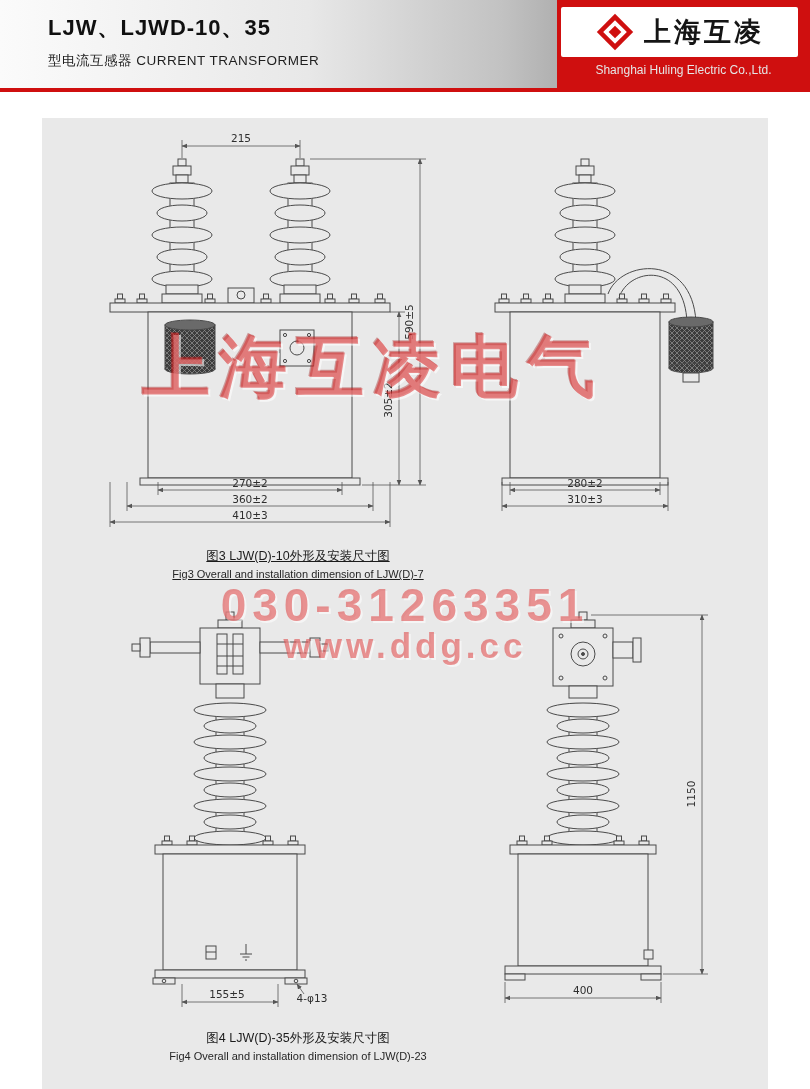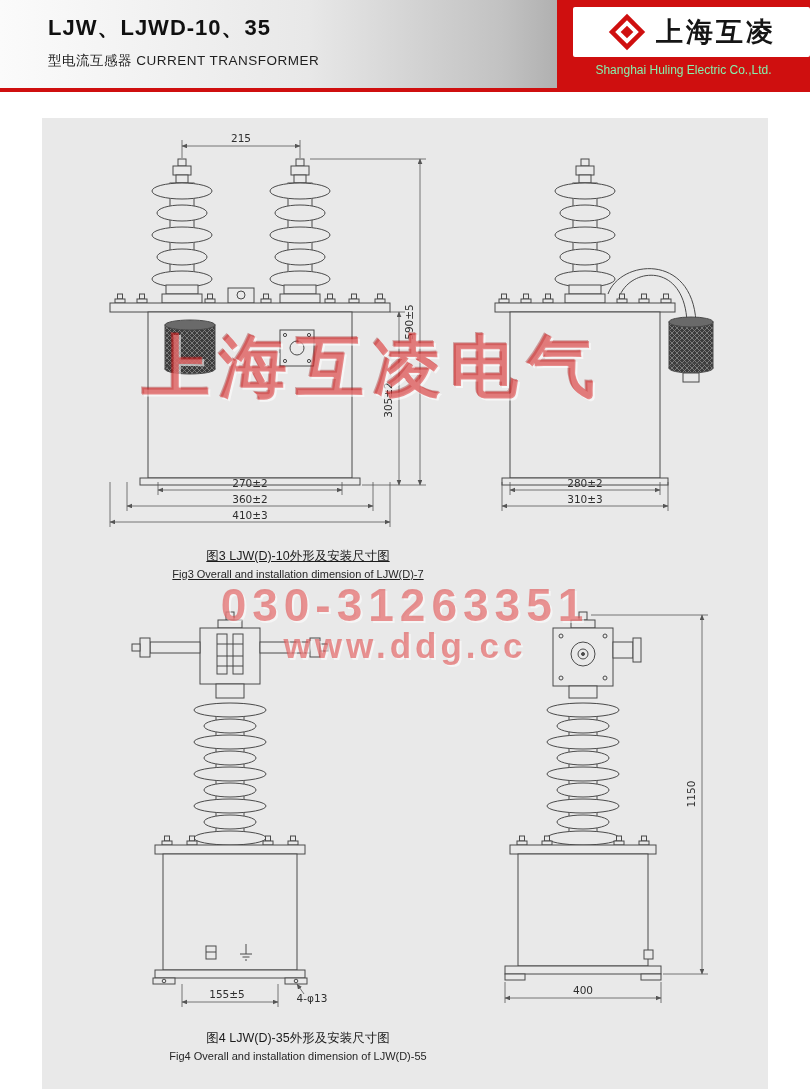--- a/index.html
+++ b/index.html
@@ -11,25 +11,25 @@
   .hdr{
     position:absolute;left:0;top:0;width:810px;height:88px;
     background:linear-gradient(to right,#fbfbfb 0%,#e8e8e8 38%,#c2c2c2 62%,#adadad 70%);
     border-bottom:4px solid #cf0f0f;
   }
   .hdr-left{position:absolute;left:48px;top:13px;}
   .hdr-title{font-size:22px;font-weight:bold;color:#101010;letter-spacing:1px;}
   .hdr-sub{margin-top:9px;font-size:13.5px;color:#1f1f1f;letter-spacing:.5px;}
   .brand{position:absolute;right:0;top:0;width:253px;height:88px;background:#cf0f0f;}
   .brand-box{
-    position:absolute;left:16px;top:7px;width:237px;height:50px;background:#ffffff;
+    position:absolute;left:4px;top:7px;width:237px;height:50px;background:#ffffff;
     border-radius:2px;display:flex;align-items:center;justify-content:center;gap:9px;
   }
   .brand-name{font-size:27px;font-weight:bold;color:#151515;letter-spacing:3px;}
-  .brand-co{position:absolute;left:0;right:0;top:63px;text-align:center;color:#86efac;font-size:12px;}
+  .brand-co{position:absolute;left:0;right:0;top:63px;text-align:center;color:#e5e5e5;font-size:12px;}
   
   .panel{position:absolute;left:42px;top:118px;width:726px;height:1052px;background:#e9e9e9;}
   svg.art{position:absolute;left:0;top:0;}
   .d{stroke:#4a4a4a;fill:#e9e9e9;stroke-width:1;}
   .dim line{stroke:#555555;stroke-width:.8;fill:none;}
   .dim path{fill:none;stroke:#555555;stroke-width:.8;}
   .dim text{fill:#2e2e2e;font-size:10.5px;text-anchor:middle;font-family:"DejaVu Sans",sans-serif;}
   
   .wm{position:absolute;font-weight:bold;white-space:nowrap;pointer-events:none;z-index:5;}
   .wm-company{
@@ -315,17 +315,17 @@
     <div class="wm wm-company">上海互凌电气</div>
     <div class="wm wm-phone">030-31263351</div>
     <div class="wm wm-site">www.ddg.cc</div>
 
     <div class="caption cap3">
       <div class="cn">图3 LJW(D)-10外形及安装尺寸图</div>
       <div class="en">Fig3 Overall and installation dimension of LJW(D)-7</div>
     </div>
     <div class="caption cap4">
       <div class="cn">图4 LJW(D)-35外形及安装尺寸图</div>
-      <div class="en">Fig4 Overall and installation dimension of LJW(D)-55</div>
+      <div class="en">Fig4 Overall and installation dimension of LJW(D)-23</div>
     </div>
 
   </div>
 </div>
 
 </body></html>

